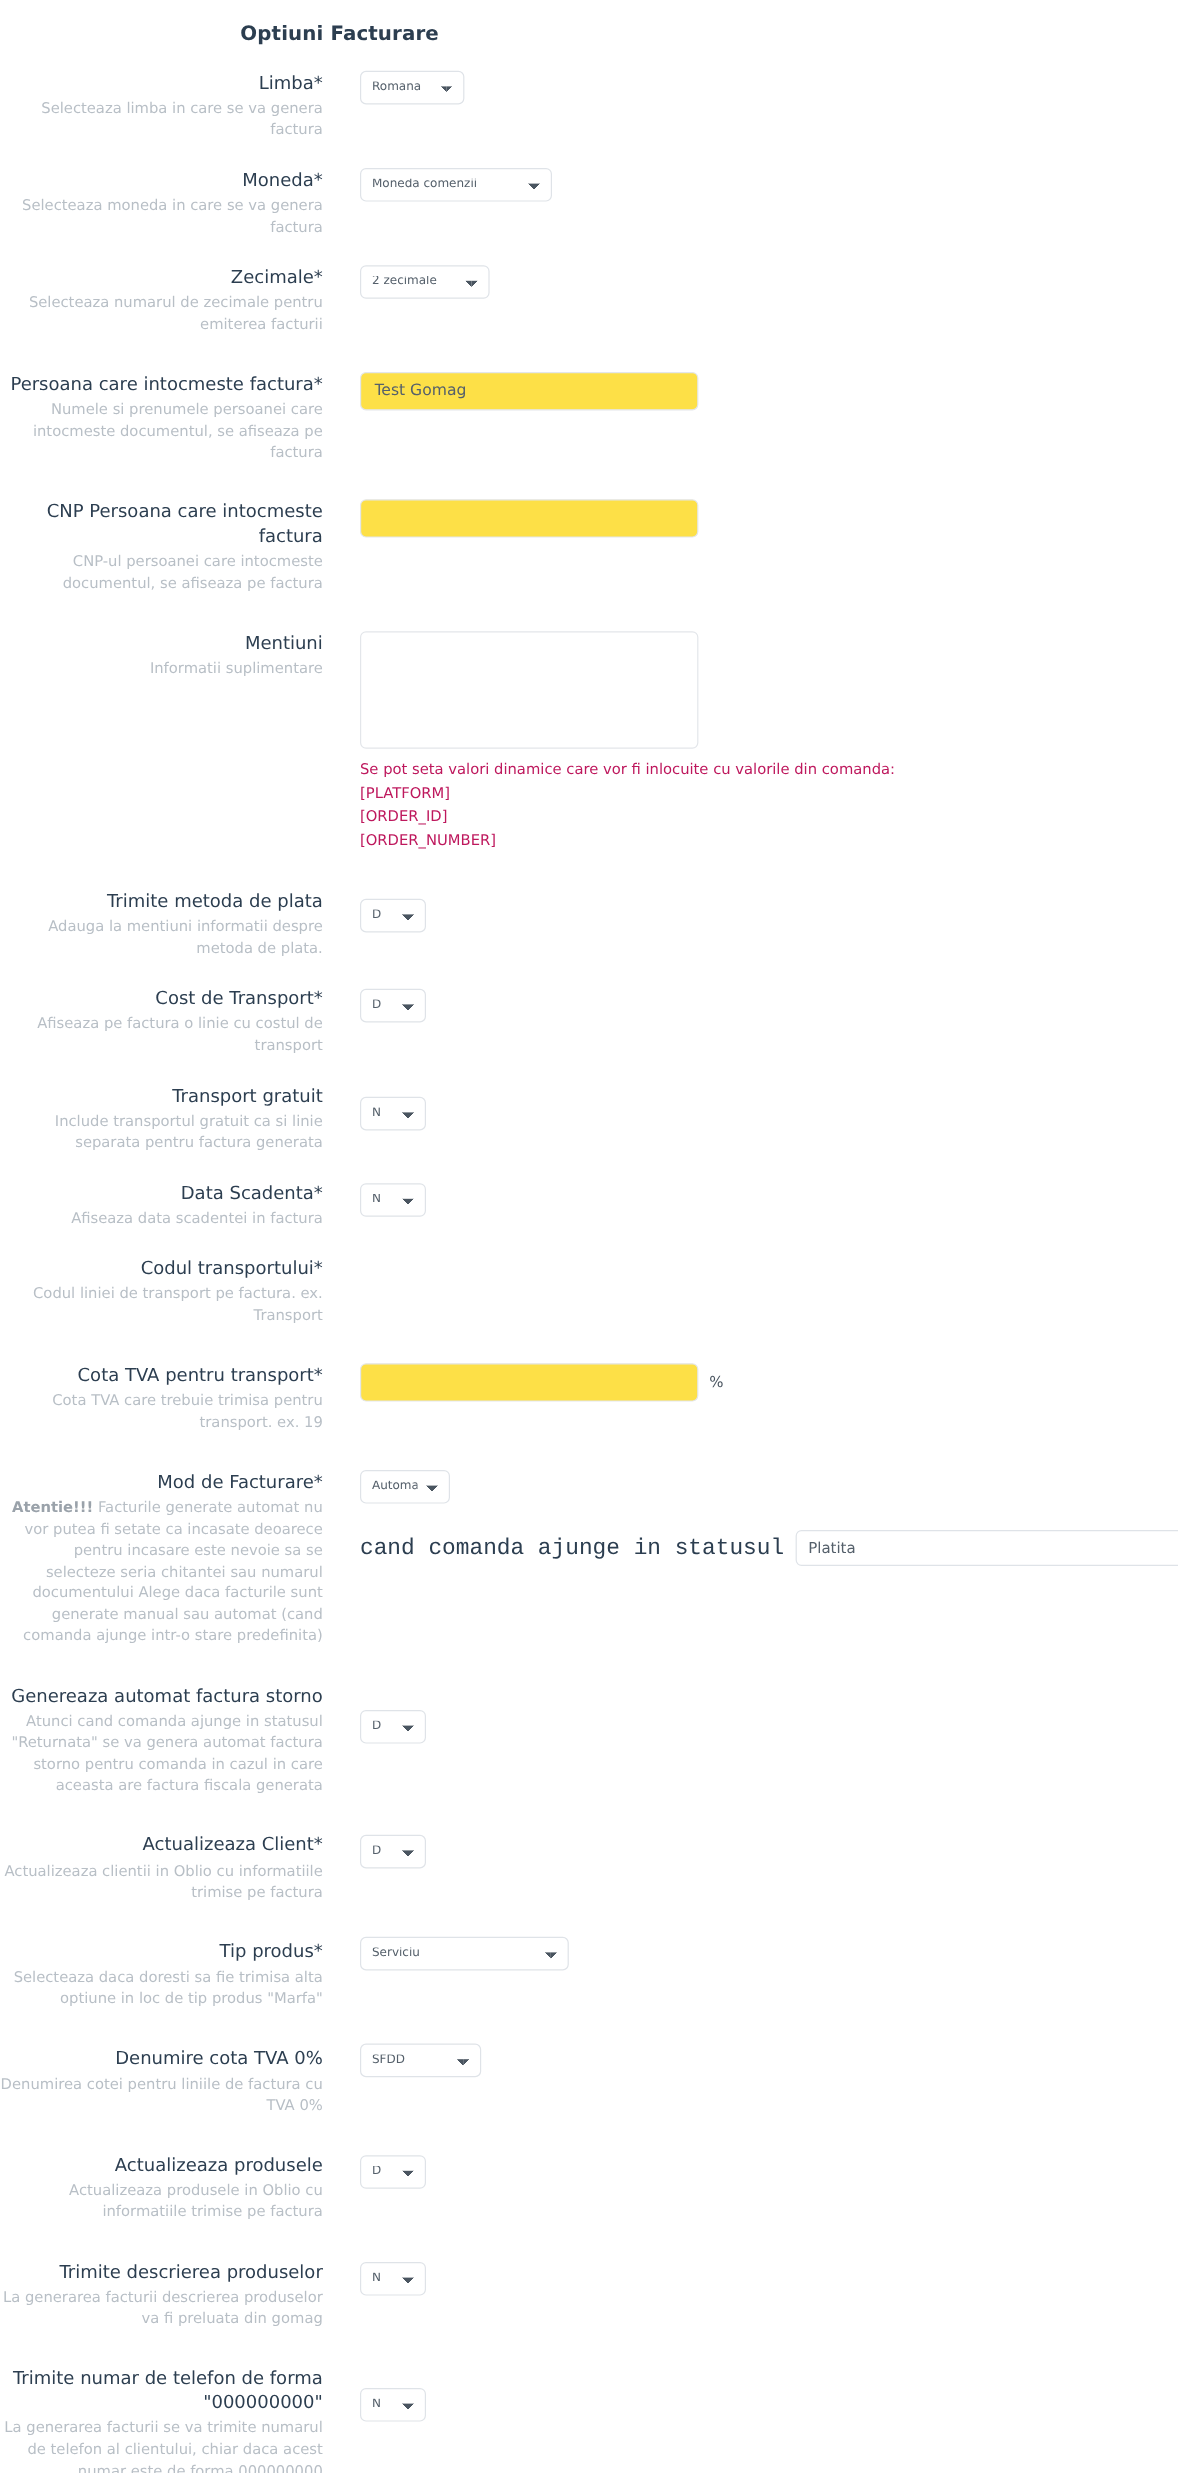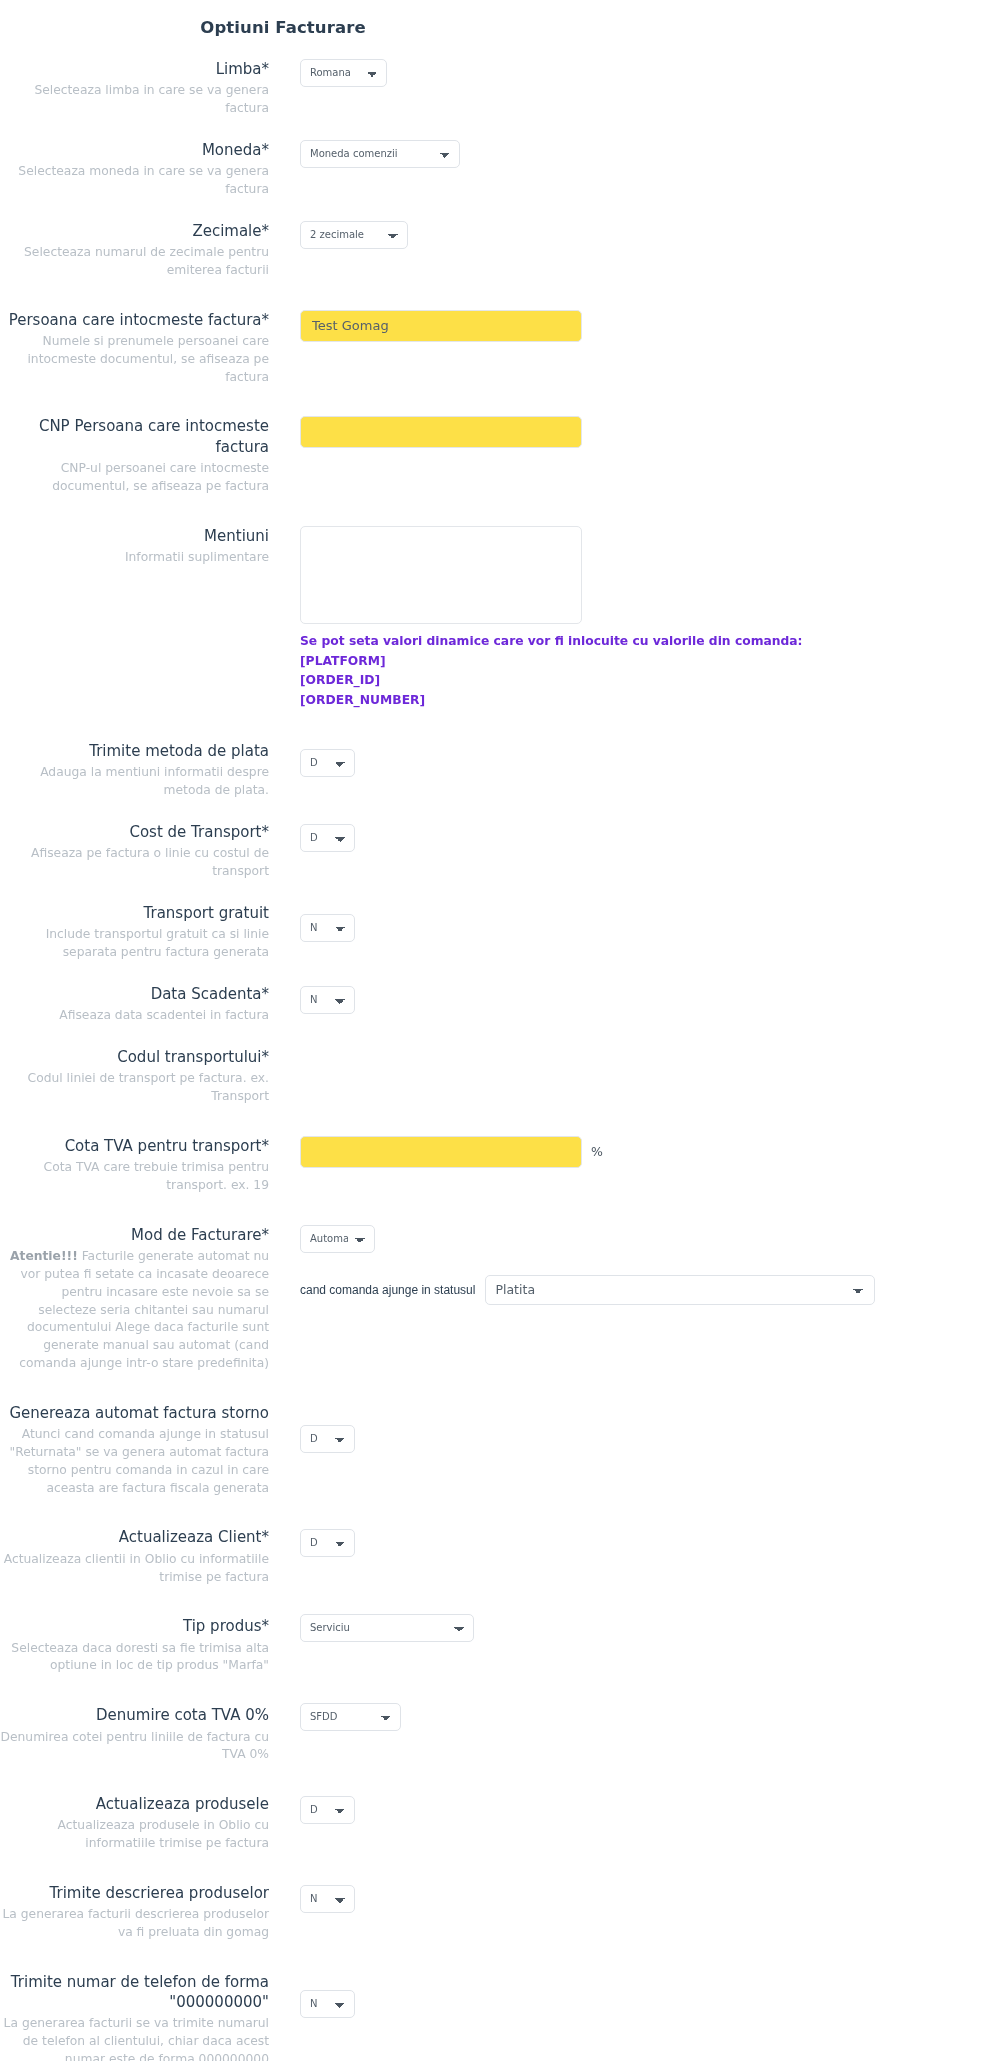--- a/index.html
+++ b/index.html
@@ -127,48 +127,47 @@
     font-size: 13px;
     color: #55606b;
     padding: 8px 11px;
     width: 282px;
     height: 98px;
     resize: none;
   }
 
   .hint-block {
     font-size: 12.3px;
-    color: #6d28d9;
+    color: #be185d;
     line-height: 1.62;
     margin-top: 8px;
     white-space: pre-line;
     max-width: 560px;
-    font-weight: bold;
   }
 
   .inline-unit {
     font-size: 12.5px;
     color: #4a5560;
     margin-left: 9px;
     align-self: center;
   }
 
   .field-inline {
     display: flex;
     align-items: center;
   }
 
   .status-line {
     display: flex;
     align-items: center;
     margin-top: 22px;
   }
   .status-line-label {
-    font-family: Liberation Sans, sans-serif;
-    font-size: 12px;
+    font-family: Liberation Mono, monospace;
+    font-size: 19px;
     color: #2c3e50;
     margin-right: 10px;
     white-space: nowrap;
   }
   .status-line select.ctl {
     height: 30px;
     padding-top: 7px;
     padding-bottom: 7px;
     background-position:
       calc(100% - 16px) 13px,

